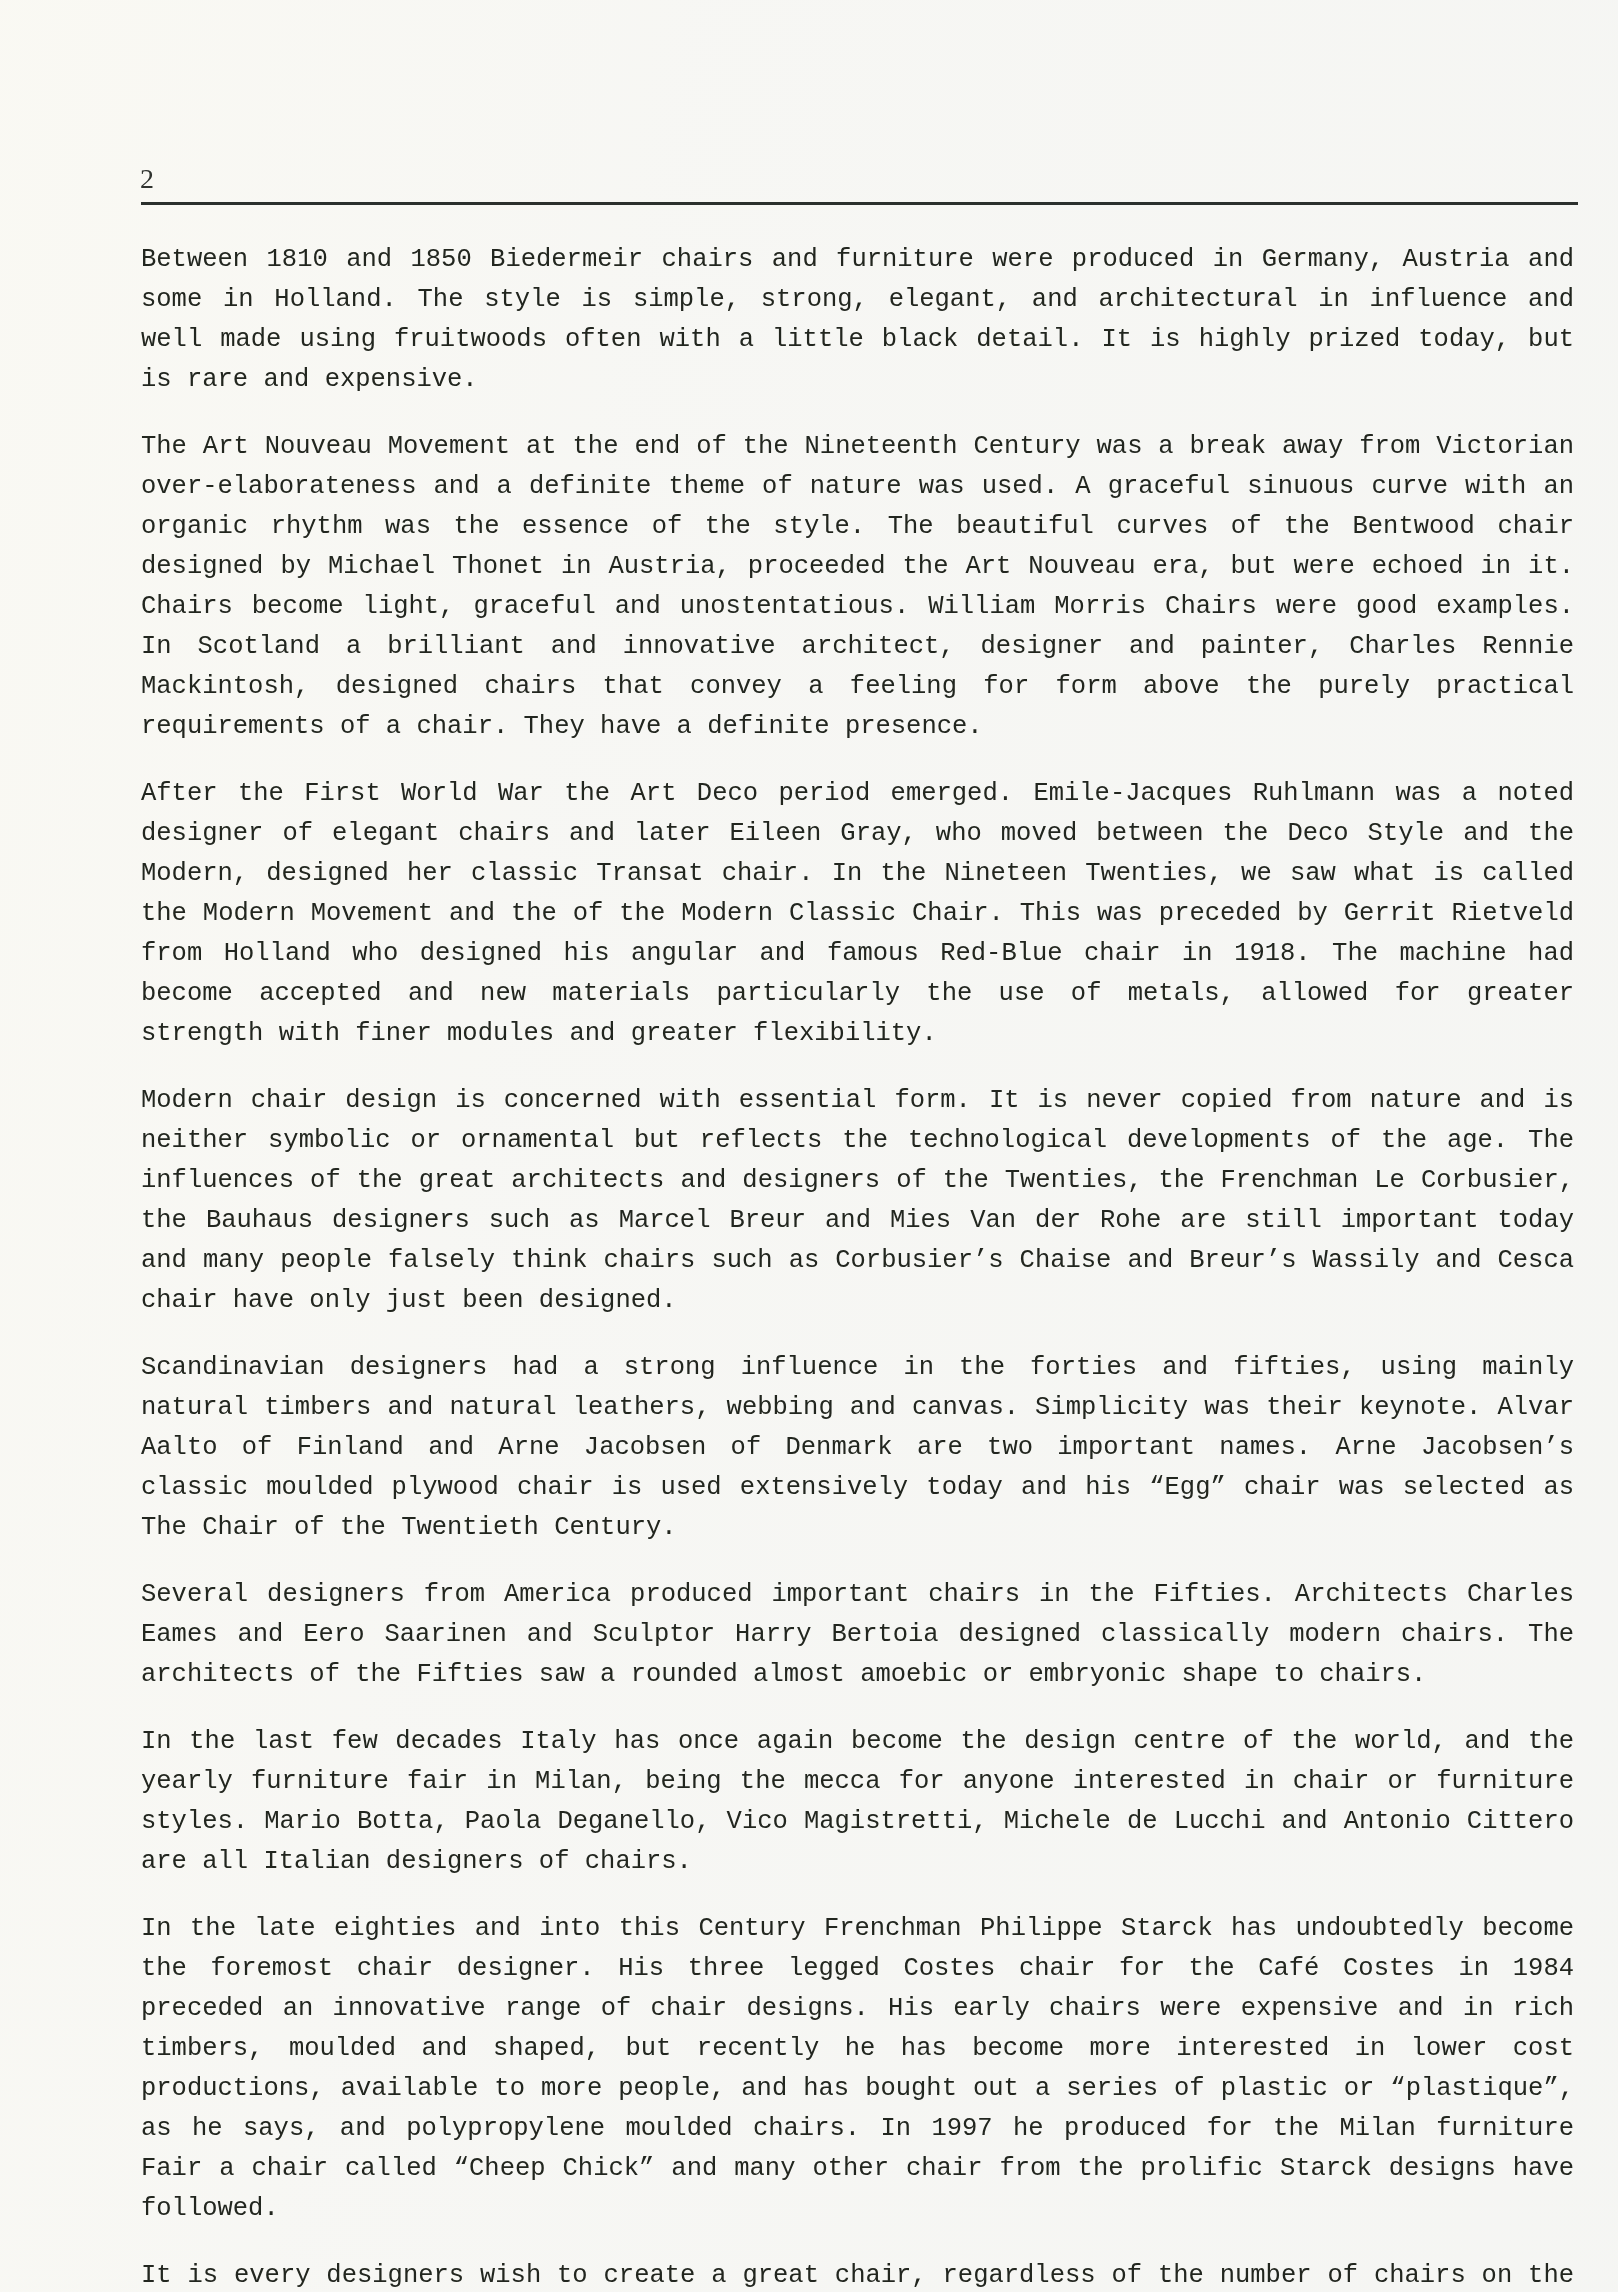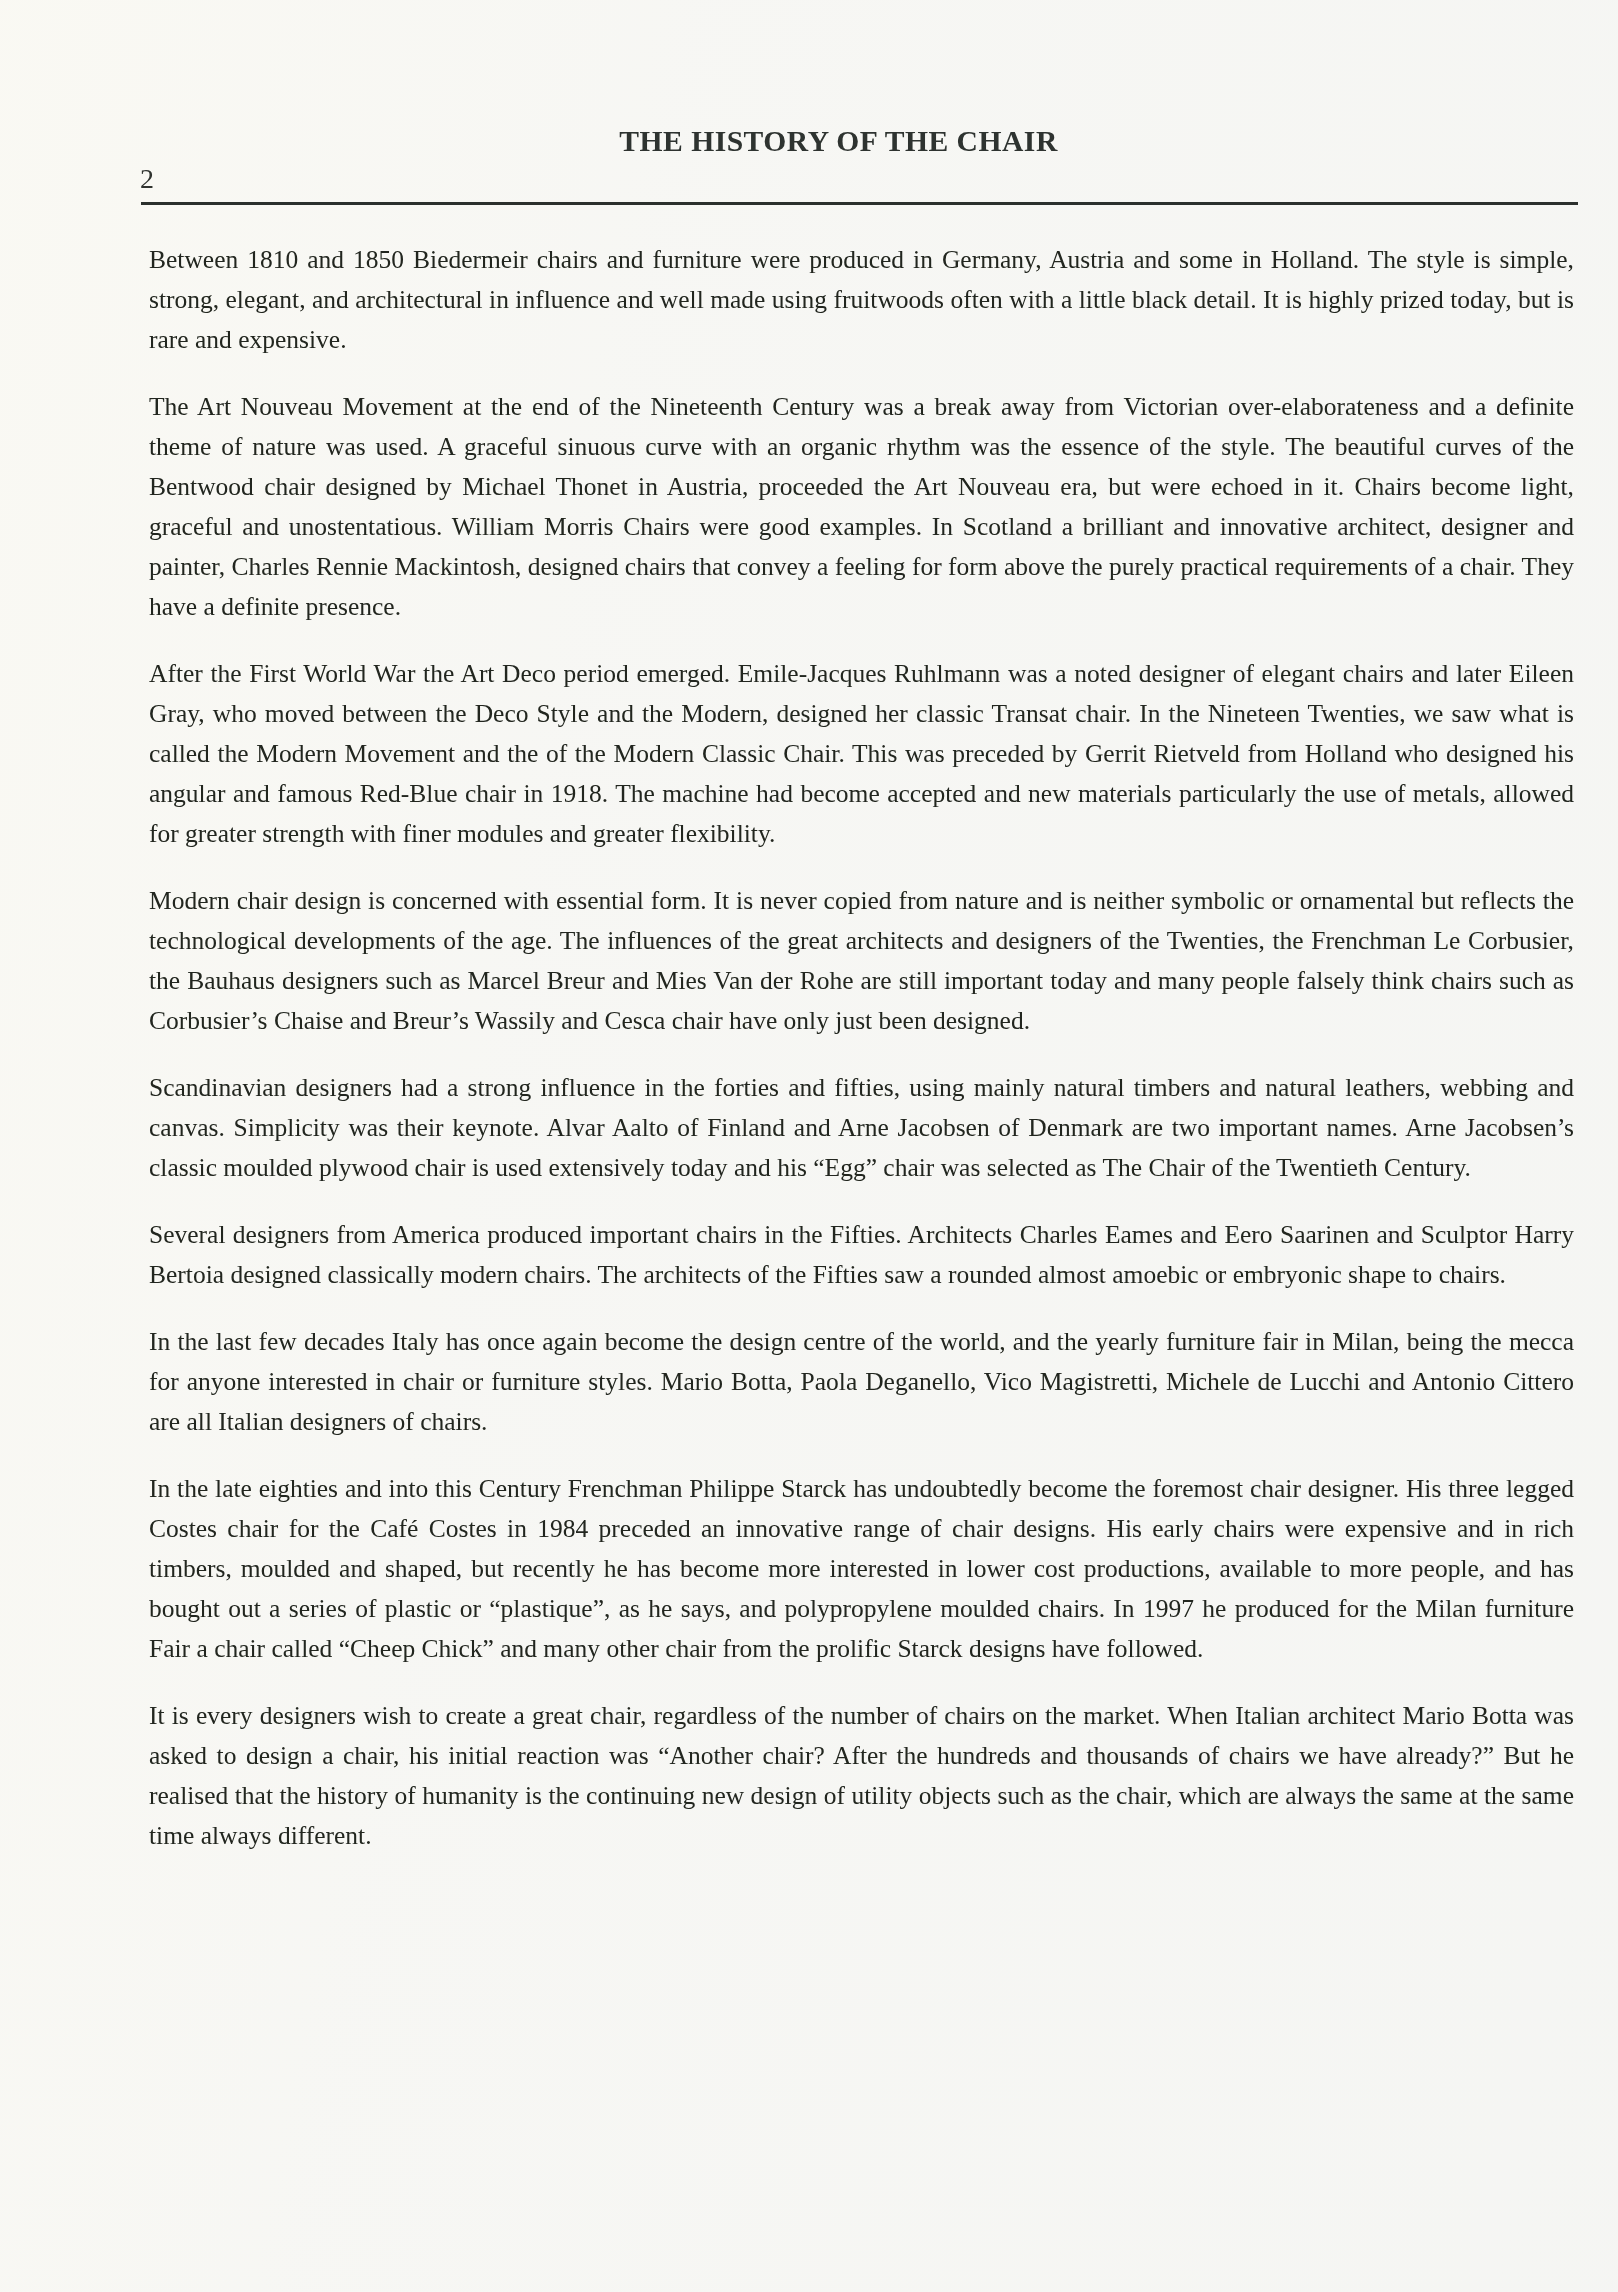--- a/index.html
+++ b/index.html
@@ -69,42 +69,41 @@
   }
 
   .content {
     position: absolute;
     top: 240px;
     left: 141px;
     width: 1433px;
   }
 
   .para {
-    font-family: Liberation Serif, serif;
+    font-family: Liberation Mono, monospace;
     font-size: 25.5px;
     line-height: 40px;
     color: #22261f;
     text-align: justify;
-    margin: 0 0 27px 8px;
+    margin: 0 0 27px 0;
     -webkit-hyphens: none;
     hyphens: none;
   }
 
   .para:last-child {
     margin-bottom: 0;
   }
 </style>
 </head>
 <body>
 
 <div class="page">
   <div class="paper-tint"></div>
 
   <div class="header">
-    <div class="doc-title">THE HISTORY OF THE CHAIR</div>
     <div class="page-number">2</div>
     <div class="header-rule"></div>
   </div>
 
   <div class="content">
     <p class="para">Between 1810 and 1850 Biedermeir chairs and furniture were produced in Germany, Austria and some in Holland.  The style is simple, strong, elegant, and architectural in influence and well made using fruitwoods often with a little black detail.  It is highly prized today, but is rare and expensive.</p>
     <p class="para">The Art Nouveau Movement at the end of the Nineteenth Century was a break away from Victorian over-elaborateness and a definite theme of nature was used.  A graceful sinuous curve with an organic rhythm was the essence of the style.  The beautiful curves of the Bentwood chair designed by Michael Thonet in Austria, proceeded the Art Nouveau era, but were echoed in it.  Chairs become light, graceful and unostentatious.  William Morris Chairs were good examples.  In Scotland a brilliant and innovative architect, designer and painter, Charles Rennie Mackintosh, designed chairs that convey a feeling for form above the purely practical requirements of a chair.  They have a definite presence.</p>
     <p class="para">After the First World War the Art Deco period emerged.  Emile-Jacques Ruhlmann was a noted designer of elegant chairs and later Eileen Gray, who moved between the Deco Style and the Modern, designed her classic Transat chair.  In the Nineteen Twenties, we saw what is called the Modern Movement and the of the Modern Classic Chair.  This was preceded by Gerrit Rietveld from Holland who designed his angular and famous Red-Blue chair in 1918.  The machine had become accepted and new materials particularly the use of metals, allowed for greater strength with finer modules and greater flexibility.</p>
     <p class="para">Modern chair design is concerned with essential form.  It is never copied from nature and is neither symbolic or ornamental but reflects the technological developments of the age.  The influences of the great architects and designers of the Twenties, the Frenchman Le Corbusier, the Bauhaus designers such as Marcel Breur and Mies Van der Rohe are still important today and many people falsely think chairs such as Corbusier’s Chaise and Breur’s Wassily and Cesca chair have only just been designed.</p>
     <p class="para">Scandinavian designers had a strong influence in the forties and fifties, using mainly natural timbers and natural leathers, webbing and canvas.  Simplicity was their keynote.  Alvar Aalto of Finland and Arne Jacobsen of Denmark are two important names.  Arne Jacobsen’s classic moulded plywood chair is used extensively today and his “Egg” chair was selected as The Chair of the Twentieth Century.</p>

